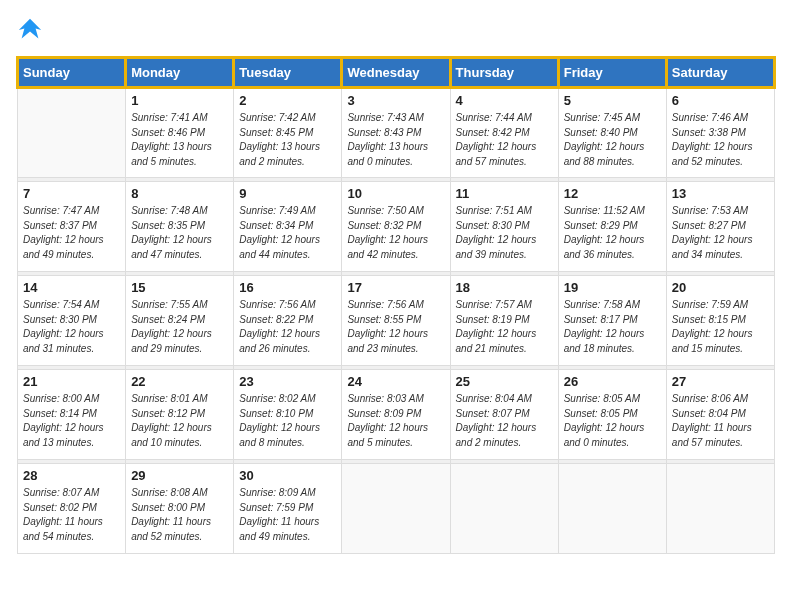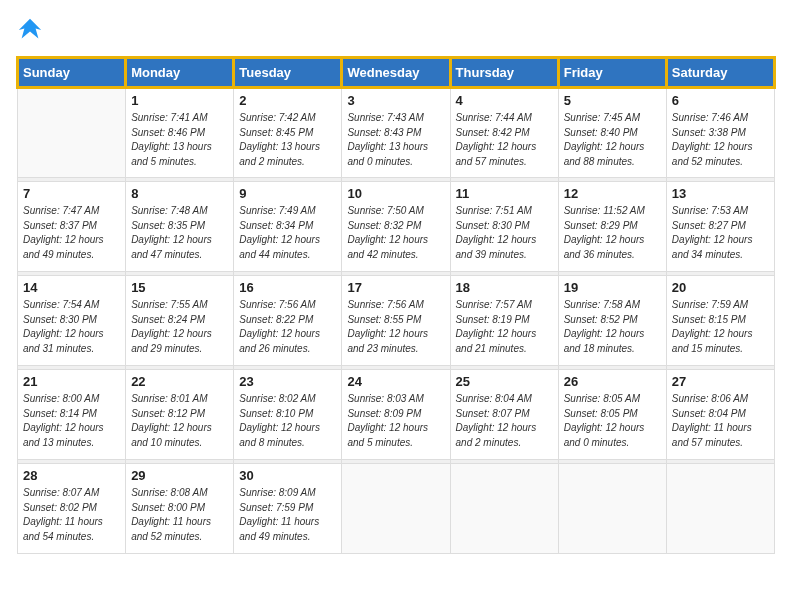--- a/index.html
+++ b/index.html
@@ -217,21 +217,21 @@
         <td>
           <span class="day-num">17</span>
           <div class="day-detail"><span>Sunrise: 7:56 AM</span><br><span>Sunset: 8:55 PM</span><br><span>Daylight: 12 hours and 23 minutes.</span></div>
         </td>
         <td>
           <span class="day-num">18</span>
           <div class="day-detail"><span>Sunrise: 7:57 AM</span><br><span>Sunset: 8:19 PM</span><br><span>Daylight: 12 hours and 21 minutes.</span></div>
         </td>
         <td>
           <span class="day-num">19</span>
-          <div class="day-detail"><span>Sunrise: 7:58 AM</span><br><span>Sunset: 8:52 PM</span><br><span>Daylight: 12 hours and 18 minutes.</span></div>
+          <div class="day-detail"><span>Sunrise: 7:58 AM</span><br><span>Sunset: 8:17 PM</span><br><span>Daylight: 12 hours and 18 minutes.</span></div>
         </td>
         <td>
           <span class="day-num">20</span>
           <div class="day-detail"><span>Sunrise: 7:59 AM</span><br><span>Sunset: 8:15 PM</span><br><span>Daylight: 12 hours and 15 minutes.</span></div>
         </td>
       </tr>
       <tr class="row-divider">
         <td></td>
         <td></td>
         <td></td>

